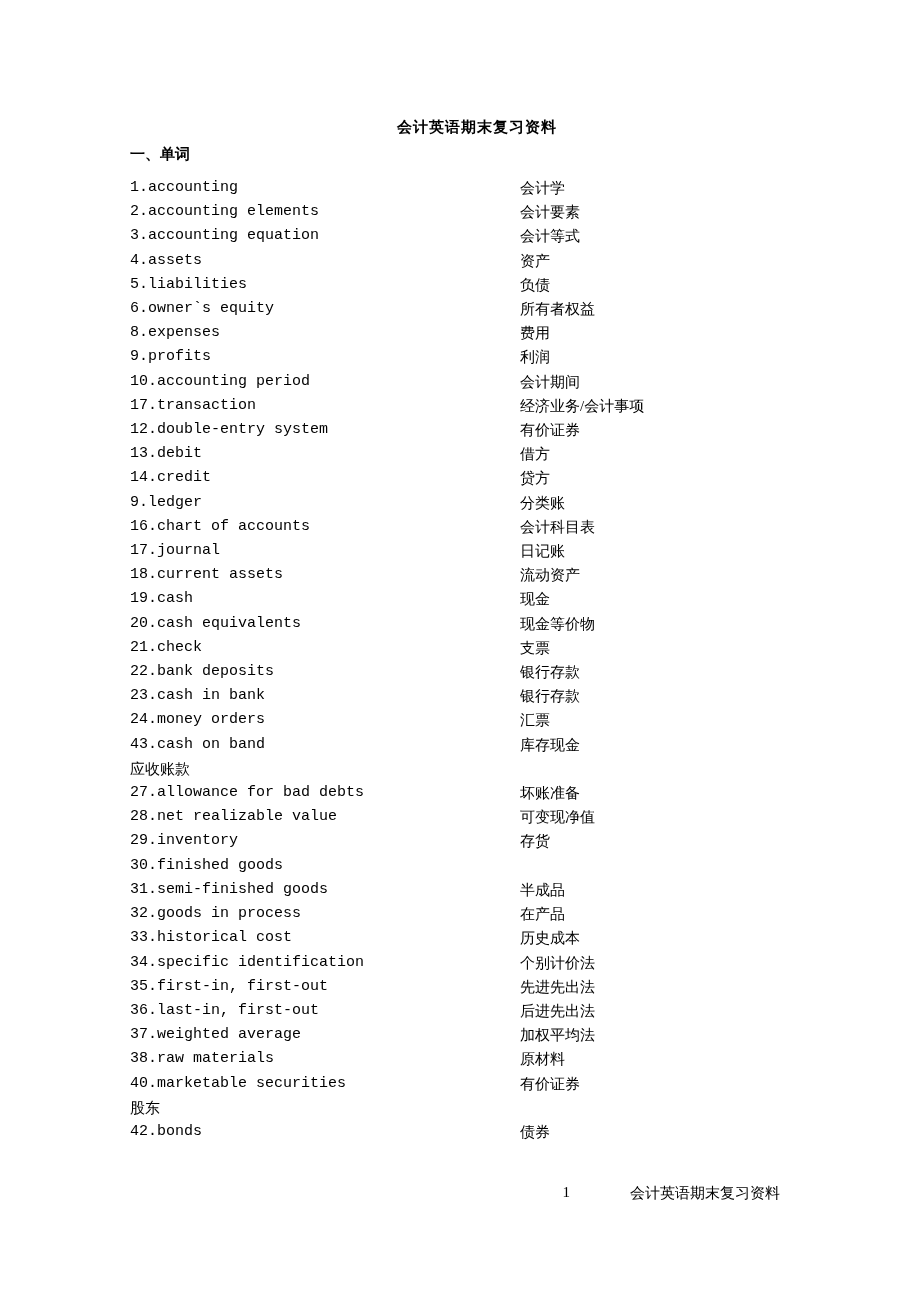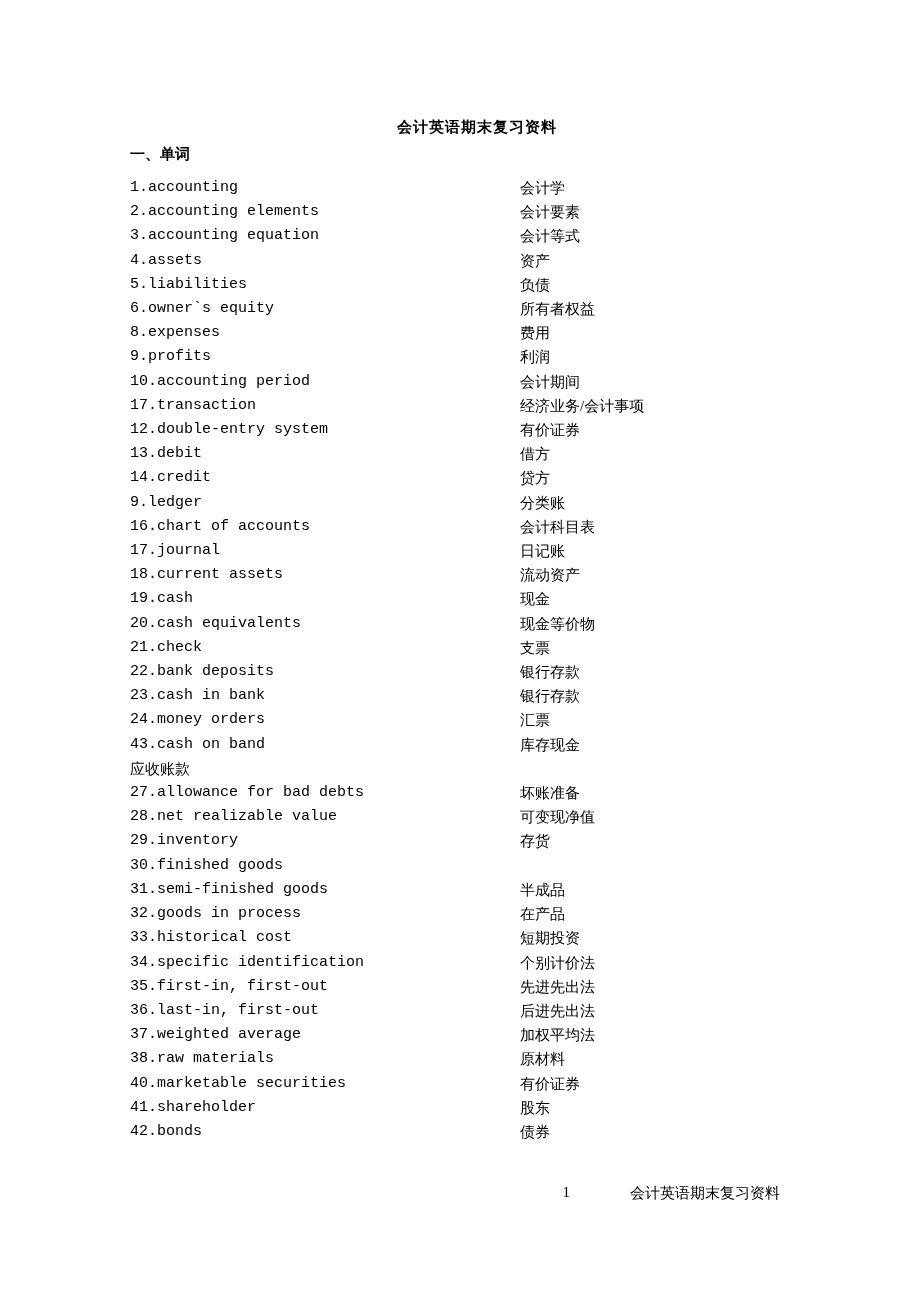--- a/index.html
+++ b/index.html
@@ -179,21 +179,21 @@
       <div class="vocab-row">
         <div class="vocab-left">31.semi-finished goods</div>
         <div class="vocab-right">半成品</div>
       </div>
       <div class="vocab-row">
         <div class="vocab-left">32.goods in process</div>
         <div class="vocab-right">在产品</div>
       </div>
       <div class="vocab-row">
         <div class="vocab-left">33.historical cost</div>
-        <div class="vocab-right">短期投资</div>
+        <div class="vocab-right">历史成本</div>
       </div>
       <div class="vocab-row">
         <div class="vocab-left">34.specific identification</div>
         <div class="vocab-right">个别计价法</div>
       </div>
       <div class="vocab-row">
         <div class="vocab-left">35.first-in, first-out</div>
         <div class="vocab-right">先进先出法</div>
       </div>
       <div class="vocab-row">
@@ -206,21 +206,20 @@
       </div>
       <div class="vocab-row">
         <div class="vocab-left">38.raw materials</div>
         <div class="vocab-right">原材料</div>
       </div>
       <div class="vocab-row">
         <div class="vocab-left">40.marketable securities</div>
         <div class="vocab-right">有价证券</div>
       </div>
       <div class="vocab-row">
-        <div class="vocab-left">41.shareholder</div>
         <div class="vocab-right">股东</div>
       </div>
       <div class="vocab-row">
         <div class="vocab-left">42.bonds</div>
         <div class="vocab-right">债券</div>
       </div>
     </div>
   <div class="footer">
     <div class="footer-page">1</div>
     <div class="footer-label">会计英语期末复习资料</div>

